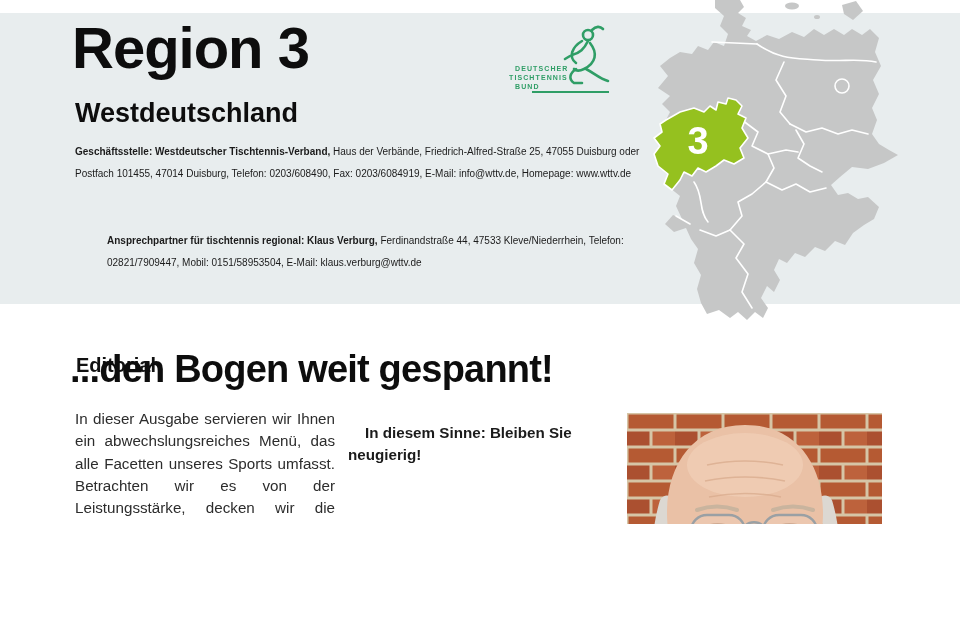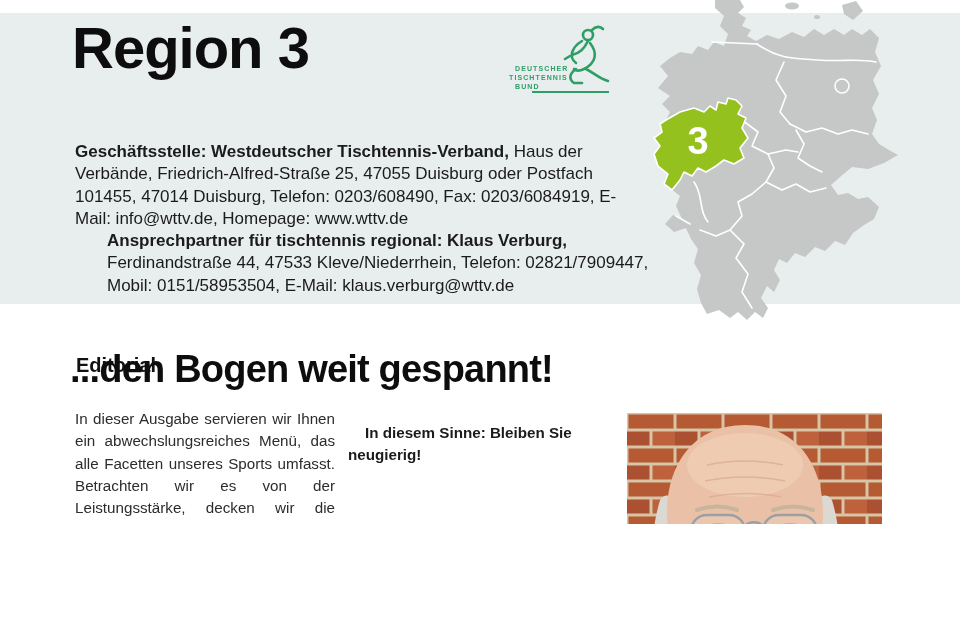--- a/index.html
+++ b/index.html
@@ -2,21 +2,21 @@
 <html lang="de"><head>
 <meta charset="utf-8">
 <style>
   html,body{margin:0;padding:0;background:#fff;}
   #page{position:relative;width:960px;height:524px;overflow:hidden;background:#ffffff;
         font-family:"Liberation Sans","DejaVu Sans",sans-serif;color:#1c1c1c;}
   .band{position:absolute;left:0;top:13px;width:960px;height:291px;background:#e8edee;}
   .title{position:absolute;left:72px;top:18px;font-size:58px;font-weight:800;
          letter-spacing:-1px;color:#0d0d0d;line-height:1.05;}
   .subtitle{position:absolute;left:75px;top:98px;font-size:27px;font-weight:700;color:#0d0d0d;}
-  .hdr-par{position:absolute;left:75px;width:575px;font-size:17px;line-height:22.3px;color:#1b1b1b;}
+  .hdr-par{position:absolute;left:75px;width:575px;font-size:10px;line-height:22.3px;color:#1b1b1b;}
   .hdr-par b{font-weight:700;}
   .office{top:141px;}
   .contact{top:230px;margin-left:32px;}
   .logo{position:absolute;left:495px;top:24px;width:124px;height:84px;}
   .map{position:absolute;left:646px;top:0px;width:290px;height:332px;}
   .kicker{position:absolute;left:76px;top:330px;font-size:20px;font-weight:700;color:#111;margin-top:24px;}
   .headline{position:absolute;left:70px;top:350px;font-size:38px;font-weight:800;
             letter-spacing:-0.8px;color:#0d0d0d;line-height:1.05;}
   .cols{position:absolute;left:75px;top:408px;width:533px;height:232px;display:flex;gap:13px;overflow:hidden;}
   .col{width:260px;font-size:15.2px;line-height:22.3px;color:#2c2c2c;}
@@ -25,20 +25,21 @@
   .photo{position:absolute;left:627px;top:413px;width:255px;height:227px;overflow:hidden;}
 </style>
 </head>
 <body>
 
 <div id="page">
 
   <div class="band"></div>
 
   <div class="title">Region 3</div>
+  <div class="subtitle">Westdeutschland</div>
 
   <div class="hdr-par office"><b>Geschäftsstelle: Westdeutscher Tischtennis-Verband,</b><span> Haus der Verbände, Friedrich-Alfred-Straße 25, 47055 Duisburg oder Postfach 101455, 47014 Duisburg, Telefon: 0203/608490, Fax: 0203/6084919, E-Mail: info@wttv.de, Homepage: www.wttv.de</span></div>
 
   <div class="hdr-par contact"><b>Ansprechpartner für tischtennis regional: Klaus Verburg,</b><span> Ferdinandstraße 44, 47533 Kleve/Niederrhein, Telefon: 02821/7909447, Mobil: 0151/58953504, E-Mail: klaus.verburg@wttv.de</span></div>
 
   <svg class="logo" viewBox="0 0 124 84">
     <g stroke="#2f9e66" stroke-width="2.6" fill="none" stroke-linecap="round">
       <circle cx="93" cy="11" r="5"></circle>
       <path d="M 97,6 C 101,2 105,2 108,5"></path>
       <path d="M 87,17 C 77,23 73,33 81,39"></path>

